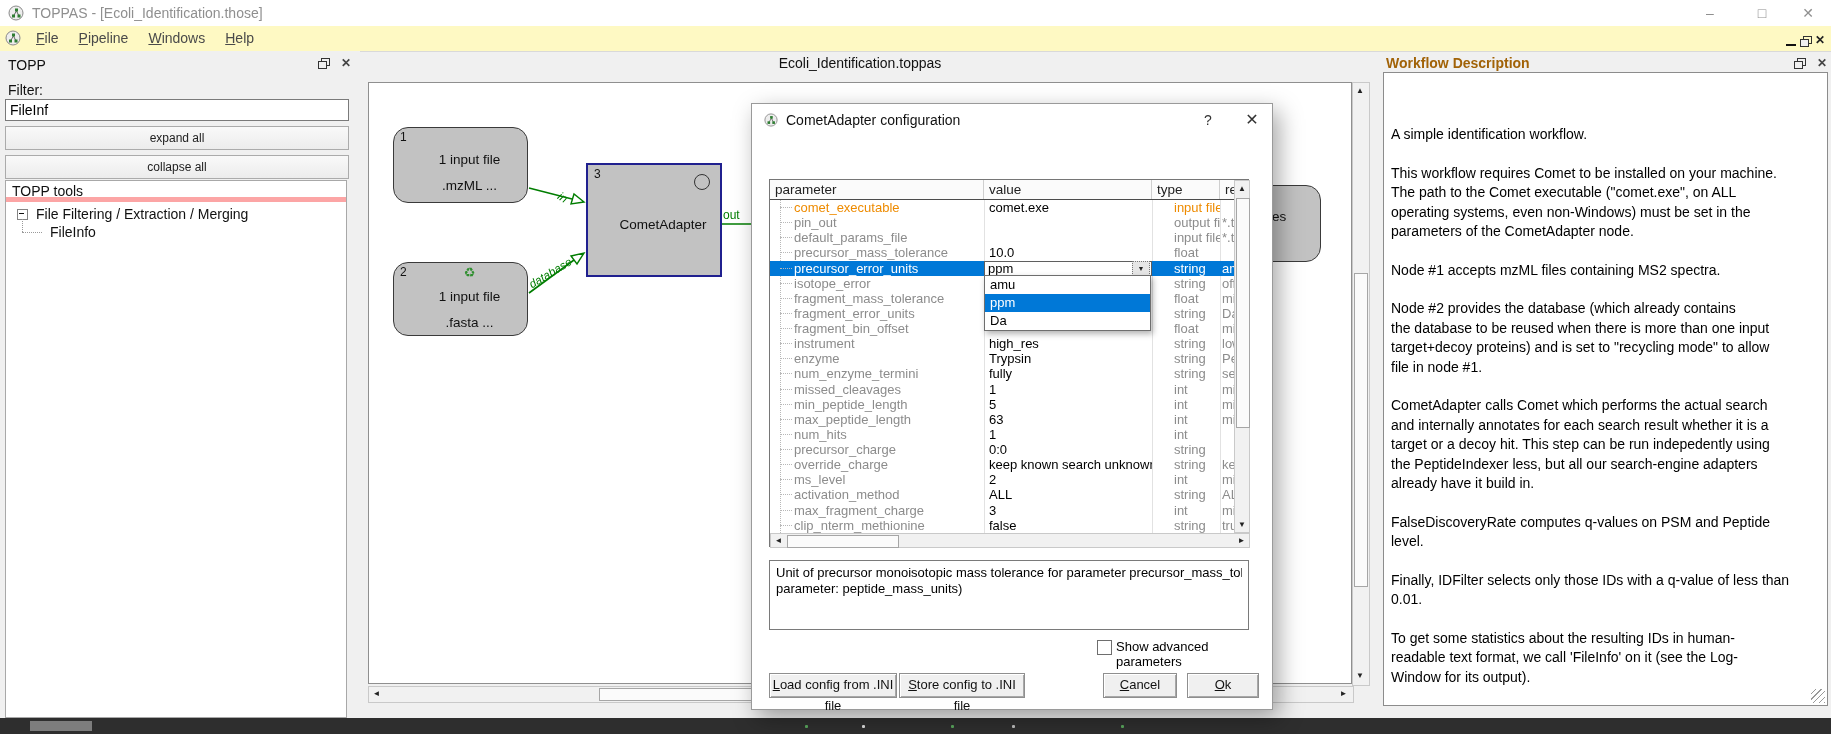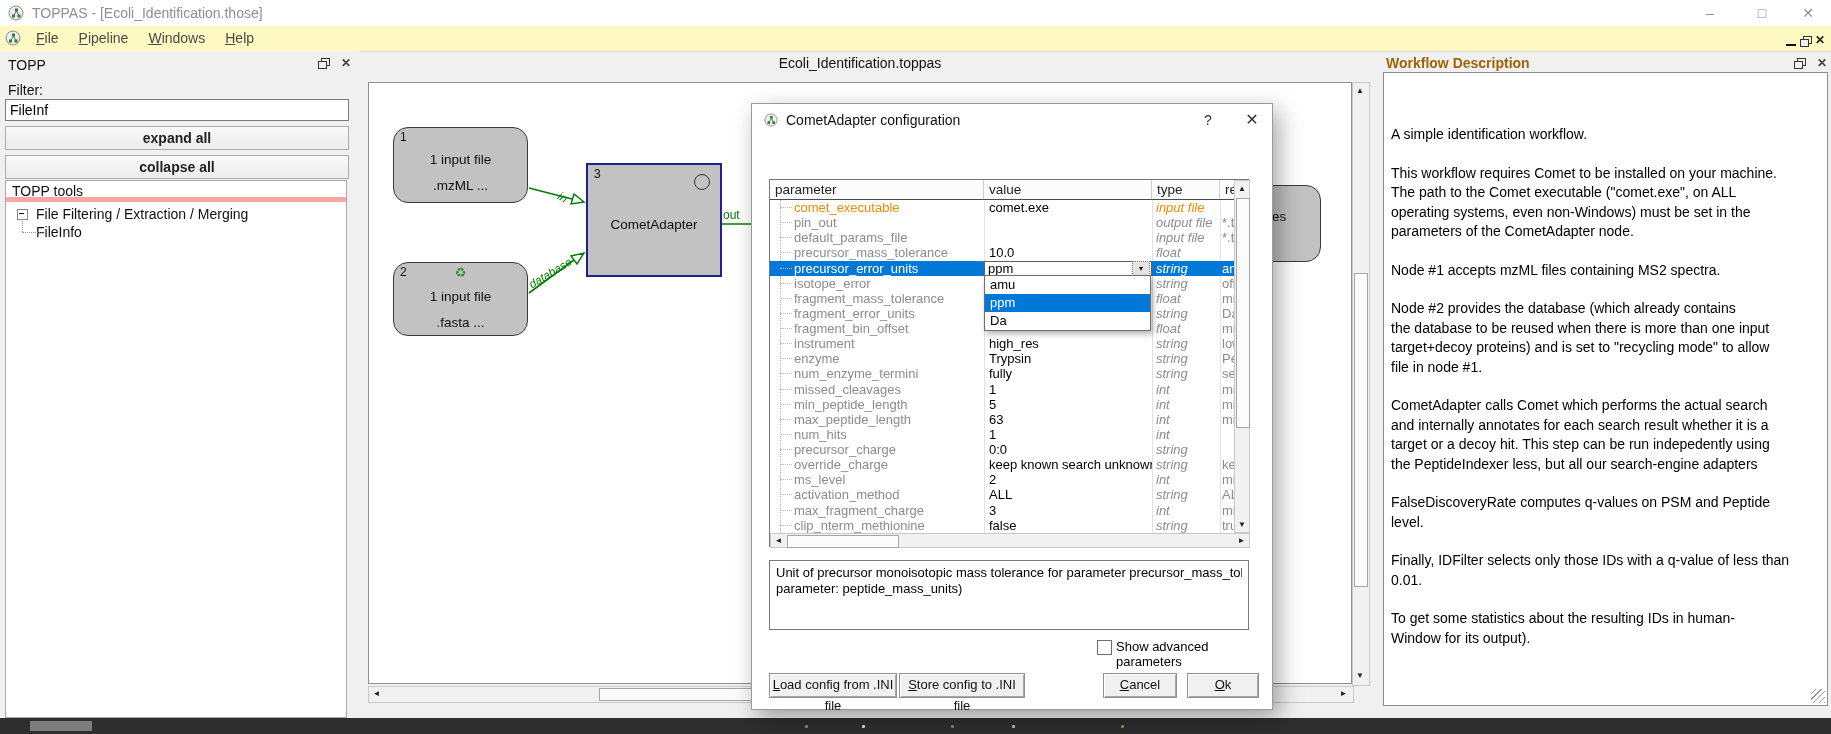--- a/index.html
+++ b/index.html
@@ -18,52 +18,52 @@
   .mdi-min{width:10px;height:10px;border-bottom:2px solid #111;}
   .ic-float{position:relative;width:11px;height:10px;display:inline-block;}
   .ic-float:before{content:"";position:absolute;left:3px;top:0;width:7px;height:6px;border:1px solid #333;}
   .ic-float:after{content:"";position:absolute;left:0;top:3px;width:7px;height:6px;border:1px solid #333;background:#f0f0f0;}
   .xglyph{font-size:12px;color:#222;font-weight:bold;line-height:12px;}
 
   
   .btn{background:#f0f0f0;border:1px solid #8f8f8f;box-shadow:inset 1px 1px 0 #ffffff, inset -1px -1px 0 #a8a8a8;
        font-size:13px;color:#111;text-align:center;cursor:default;}
   .btn u{text-decoration:underline;}
-  .panelbtn{background:linear-gradient(#f9f9f9,#ececec);border:1px solid #ababab;font-size:14px;color:#222;text-align:center;font-weight:bold;}
+  .panelbtn{background:linear-gradient(#f9f9f9,#ececec);border:1px solid #ababab;font-size:12px;color:#222;text-align:center;}
   .scrolltrack{background:#f1f1f1;border:1px solid #c9c9c9;}
   .scrollthumb{position:absolute;background:#fbfbfb;border:1px solid #a6a6a6;}
   .scrollarrow{position:absolute;display:flex;align-items:center;justify-content:center;background:#f1f1f1;color:#222;}
 
   
   #left-panel{left:0;top:51px;width:360px;height:667px;background:#f0f0f0;}
   #topp-header{position:absolute;left:8px;top:6px;font-size:14px;color:#111;}
   .dock-icons{position:absolute;top:6px;display:flex;gap:12px;align-items:center;color:#444;}
   #filter-label{position:absolute;left:8px;top:31px;font-size:14px;color:#111;}
   #filter-input{position:absolute;left:5px;top:48px;width:334px;height:18px;border:1px solid #7a7a7a;background:#fff;
        font-family:"Liberation Sans",sans-serif;font-size:14px;padding:1px 4px;color:#000;}
   #btn-expand{position:absolute;left:5px;top:75px;width:342px;height:22px;line-height:22px;}
   #btn-collapse{position:absolute;left:5px;top:104px;width:342px;height:22px;line-height:22px;}
   #tools-box{position:absolute;left:5px;top:129px;width:340px;height:536px;border:1px solid #a8a8a8;background:#fff;}
   #tools-header{height:21px;border-bottom:5px solid #fca5a5;font-size:14px;color:#111;padding:2px 6px;box-sizing:border-box;}
   .tree-group{position:relative;margin-top:3px;padding-left:30px;font-size:14px;color:#111;height:18px;line-height:18px;}
   .tree-expander{position:absolute;left:11px;top:4px;width:9px;height:9px;border:1px solid #848484;background:#fff;}
   .tree-expander:after{content:"";position:absolute;left:1px;top:3px;width:5px;height:1px;background:#111;}
-  .tree-child{position:relative;padding-left:30px;font-size:14px;color:#111;height:18px;line-height:18px;}
+  .tree-child{position:relative;padding-left:44px;font-size:14px;color:#111;height:18px;line-height:18px;}
   .tree-child:before{content:"";position:absolute;left:16px;top:-4px;height:13px;border-left:1px dotted #9a9a9a;}
   .tree-child:after{content:"";position:absolute;left:16px;top:9px;width:20px;border-top:1px dotted #9a9a9a;}
 
   
   #mdi{left:368px;top:53px;width:1003px;height:647px;background:#f0f0f0;}
   #mdi-title{position:absolute;left:0;top:2px;width:984px;text-align:center;font-size:14px;color:#111;}
   #canvas-frame{position:absolute;left:0;top:29px;width:984px;height:602px;border:1px solid #8f8f8f;background:#fff;box-sizing:border-box;}
   #canvas{position:absolute;left:1px;top:30px;width:982px;height:600px;overflow:hidden;background:#fff;}
   .node{position:absolute;background:#c2c2c2;border:1.5px solid #3a3a3a;box-sizing:border-box;}
   .node.rounded{border-radius:15px;}
   .node-num{position:absolute;left:6px;top:2px;font-size:12px;color:#111;}
-  .node-line{position:absolute;left:0;width:100%;text-align:center;font-size:13.5px;color:#111;}
+  .node-line{position:absolute;left:0;width:100%;text-align:center;font-size:13.5px;color:#111;padding-left:9px;}
   #node3{border:2px solid #20208f;}
   #node3-circle{position:absolute;right:10px;top:9px;width:14px;height:14px;border:1.6px solid #333;border-radius:50%;}
   .edge-label{position:absolute;color:#007d00;font-size:11.5px;font-style:italic;transform-origin:left center;}
   #edge-out-label{font-style:normal;font-size:12px;}
   #hidden-node-label{position:absolute;font-size:13.5px;color:#111;}
 
   
   #cv-vscroll{position:absolute;left:984px;top:29px;width:16px;height:602px;}
   #cv-hscroll{position:absolute;left:0;top:633px;width:984px;height:15px;}
   .sa{font-size:8px;}
@@ -94,21 +94,21 @@
   #pt-header{position:absolute;left:0;top:0;width:464px;height:20px;background:#fbfbfb;border-bottom:1px solid #4c4c4c;box-sizing:border-box;display:flex;}
   #pt-header div{font-size:13.5px;color:#222;padding:2px 0 0 5px;box-sizing:border-box;overflow:hidden;white-space:nowrap;border-right:1px solid #cfcfcf;}
   #pt-body{position:absolute;left:0;top:20px;width:464px;height:333px;overflow:hidden;}
   .colsep{position:absolute;top:20px;height:333px;border-left:1px solid #e2e2e2;}
   #pt-vline{position:absolute;left:10px;top:20px;height:333px;border-left:1px dotted #b8b8b8;}
   .trow{display:flex;height:15.136px;align-items:center;font-size:13px;white-space:nowrap;}
   .c-param{width:214px;display:flex;align-items:center;overflow:hidden;height:100%;}
   .stub{width:12px;margin-left:10px;border-top:1px dotted #b8b8b8;flex:none;}
   .pname{margin-left:2px;color:#8c8c8c;}
   .c-value{width:168px;overflow:hidden;color:#000;padding-left:5px;box-sizing:border-box;height:100%;display:flex;align-items:center;}
-  .c-type{width:68px;overflow:hidden;color:#8c8c8c;padding-left:4px;box-sizing:border-box;font-style:italic;}
+  .c-type{width:68px;overflow:hidden;color:#8c8c8c;padding-left:22px;box-sizing:border-box;}
   .c-res{width:14px;overflow:hidden;color:#8c8c8c;padding-left:2px;box-sizing:border-box;}
   .trow.orange .pname,.trow.orange .c-type{color:#ee8b00;}
   .trow.selected{background:#0078d7;}
   .trow.selected .pname,.trow.selected .c-type,.trow.selected .c-res{color:#fff;}
   .combo{flex:1;height:15px;background:#fff;border:1px solid #5f5f5f;display:flex;align-items:center;box-sizing:border-box;}
   .combo-text{flex:1;font-size:13px;color:#000;padding-left:3px;overflow:hidden;}
   .combo-btn{width:16px;height:13px;background:#e6e6e6;border:1px dotted #777;margin-right:1px;display:flex;align-items:center;justify-content:center;font-size:7px;color:#222;}
   #pt-vscroll{position:absolute;left:464px;top:0;width:16px;height:353px;box-sizing:border-box;}
   #pt-hscroll{position:absolute;left:0;top:353px;width:480px;height:15px;box-sizing:border-box;}
 
@@ -260,31 +260,33 @@
             <span>Node #2 provides the database (which already contains</span>
             <span>the database to be reused when there is more than one input</span>
             <span>target+decoy proteins) and is set to "recycling mode" to allow</span>
             <span>file in node #1.</span>
           </p>
           <p>
             <span>CometAdapter calls Comet which performs the actual search</span>
             <span>and internally annotates for each search result whether it is a</span>
             <span>target or a decoy hit. This step can be run indepedently using</span>
             <span>the PeptideIndexer less, but all our search-engine adapters</span>
+            <span>already have it build in.</span>
           </p>
           <p>
             <span>FalseDiscoveryRate computes q-values on PSM and Peptide</span>
             <span>level.</span>
           </p>
           <p>
             <span>Finally, IDFilter selects only those IDs with a q-value of less than</span>
             <span>0.01.</span>
           </p>
           <p>
             <span>To get some statistics about the resulting IDs in human-</span>
+            <span>readable text format, we call 'FileInfo' on it (see the Log-</span>
             <span>Window for its output).</span>
           </p>
         </div>
       <div id="wd-grip"></div>
     </div>
   </div>
 
   <div class="abs" id="statusbar">
     <span id="status-block"></span>
     <span class="led" style="left:805px;background:#58a55c;"></span>

